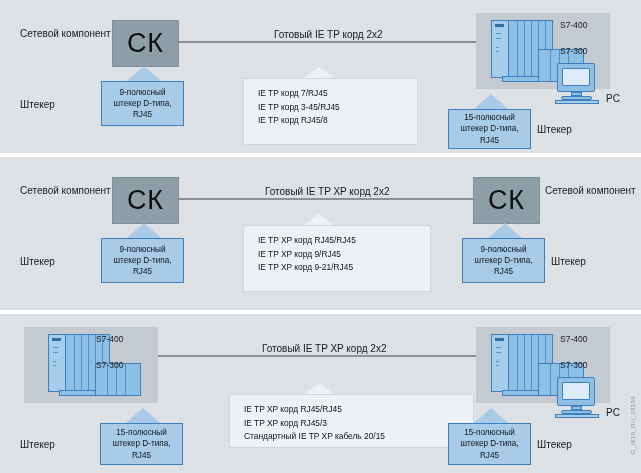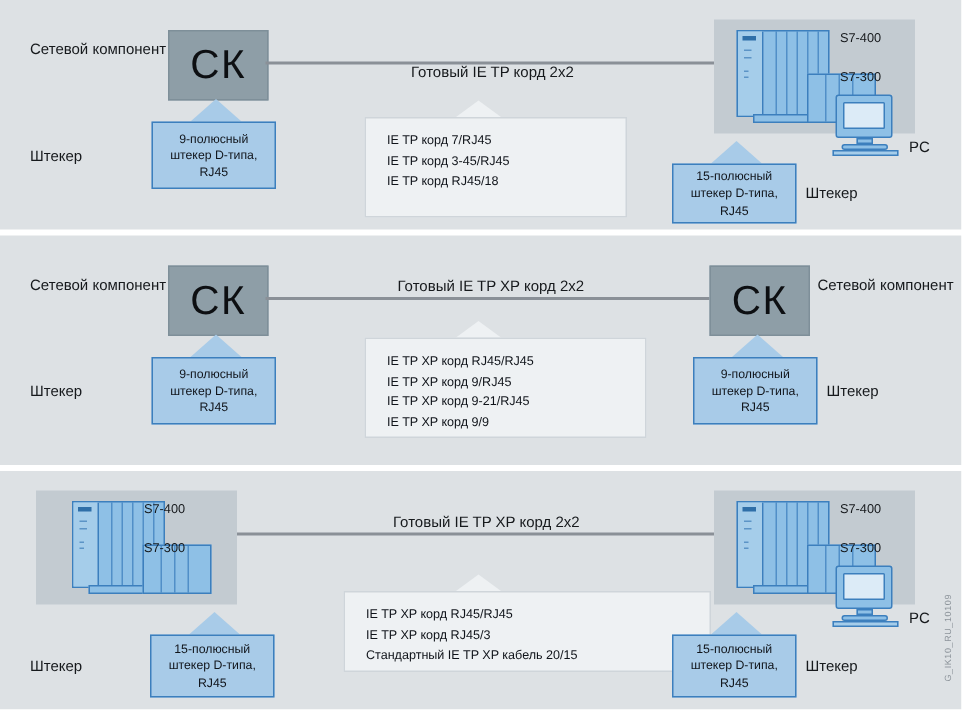--- a/index.html
+++ b/index.html
@@ -80,35 +80,35 @@
   <div class="panel" id="panel-1">
 
     <div class="lbl" style="left:20px;top:28px;">Сетевой компонент</div>
 
     <div class="ck-box" style="left:112px;top:20px;width:65px;height:45px;">
       <span>СК</span>
     </div>
 
     <div class="cable" style="left:177px;top:41px;width:303px;"></div>
 
-    <div class="lbl" style="left:274px;top:43px;">Готовый IE TP корд 2x2</div>
+    <div class="lbl" style="left:274px;top:29px;">Готовый IE TP корд 2x2</div>
 
     <div class="arrow-up" style="left:127px;top:66px;"></div>
     <div class="plug-box" style="left:101px;top:81px;width:83px;height:45px;">
       <span>9-полюсный</span>
       <span>штекер D-типа,</span>
       <span>RJ45</span>
     </div>
     <div class="lbl" style="left:20px;top:99px;">Штекер</div>
 
     <div class="callout-notch" style="left:304px;top:67px;"></div>
     <div class="callout" style="left:243px;top:78px;width:175px;height:67px;">
       <div class="line">IE TP корд 7/RJ45</div>
       <div class="line">IE TP корд 3-45/RJ45</div>
-      <div class="line">IE TP корд RJ45/18</div>
+      <div class="line">IE TP корд RJ45/8</div>
     </div>
 
     <div class="rack-group" style="left:476px;top:13px;width:134px;height:76px;">
       <div class="rack-400" style="left:15px;top:7px;width:62px;height:58px;">
         <div class="cpu-face" style="left:0;top:0;width:17px;height:100%;">
           <div class="cpu-led" style="left:3px;top:3px;width:9px;height:3px;"></div>
           <div class="cpu-tick" style="left:4px;top:12px;width:5px;height:1px;"></div>
           <div class="cpu-tick" style="left:4px;top:17px;width:5px;height:1px;"></div>
           <div class="cpu-tick" style="left:4px;top:26px;width:3px;height:1px;"></div>
           <div class="cpu-tick" style="left:4px;top:30px;width:3px;height:1px;"></div>
@@ -166,21 +166,20 @@
       <span>штекер D-типа,</span>
       <span>RJ45</span>
     </div>
     <div class="lbl" style="left:20px;top:99px;">Штекер</div>
 
     <div class="callout-notch" style="left:304px;top:57px;"></div>
     <div class="callout" style="left:243px;top:68px;width:188px;height:67px;">
       <div class="line">IE TP XP корд RJ45/RJ45</div>
       <div class="line">IE TP XP корд 9/RJ45</div>
       <div class="line">IE TP XP корд 9-21/RJ45</div>
-      <div class="line">IE TP XP корд 9/9</div>
     </div>
 
     <div class="ck-box" style="left:473px;top:20px;width:65px;height:45px;">
       <span>СК</span>
     </div>
     <div class="lbl" style="left:545px;top:28px;">Сетевой компонент</div>
 
     <div class="arrow-up" style="left:488px;top:66px;"></div>
     <div class="plug-box" style="left:462px;top:81px;width:83px;height:45px;">
       <span>9-полюсный</span>

